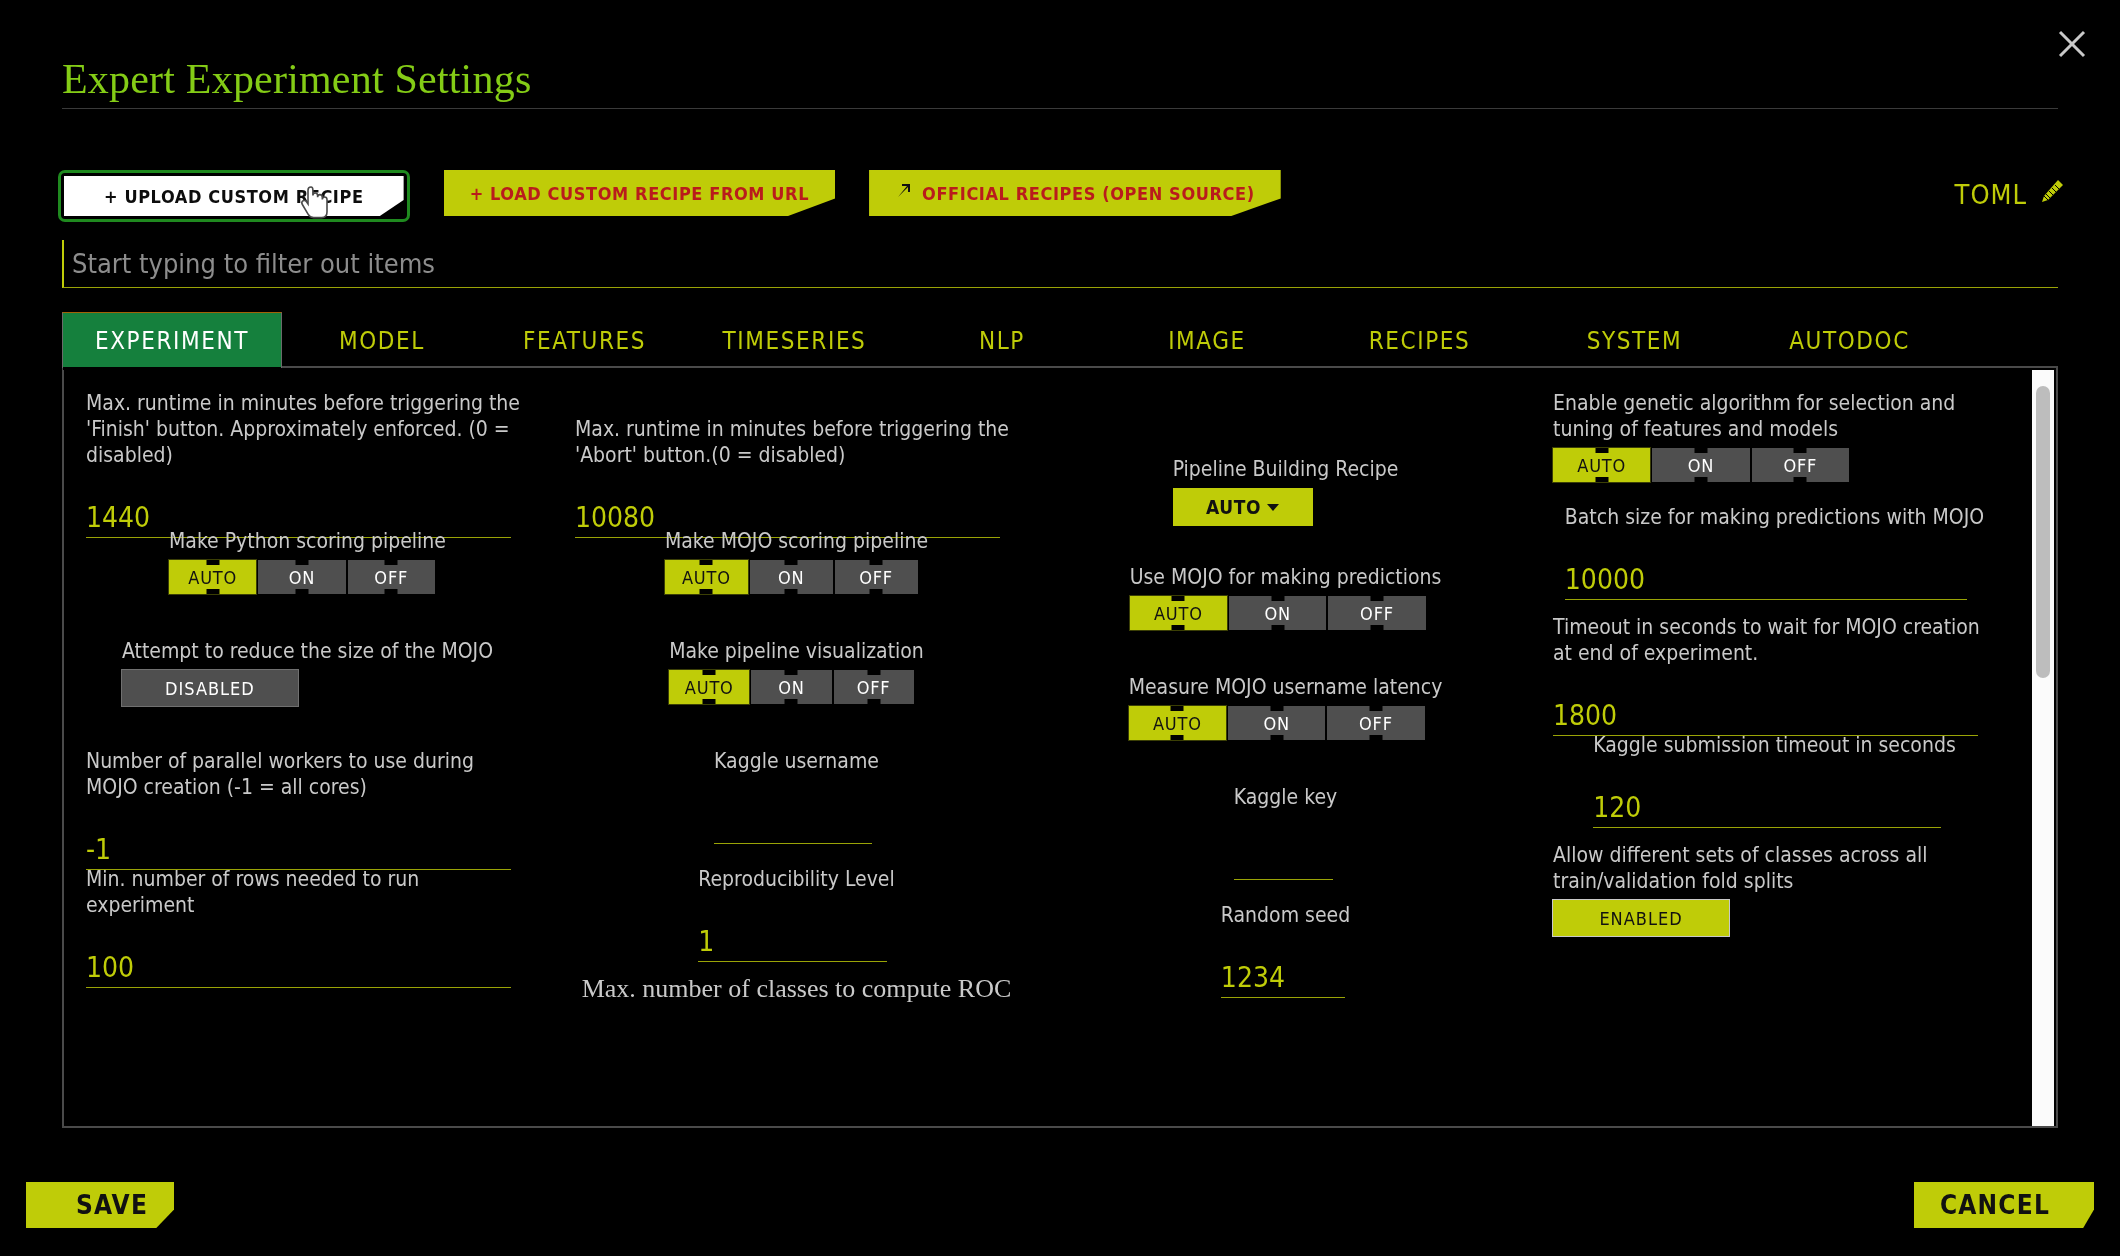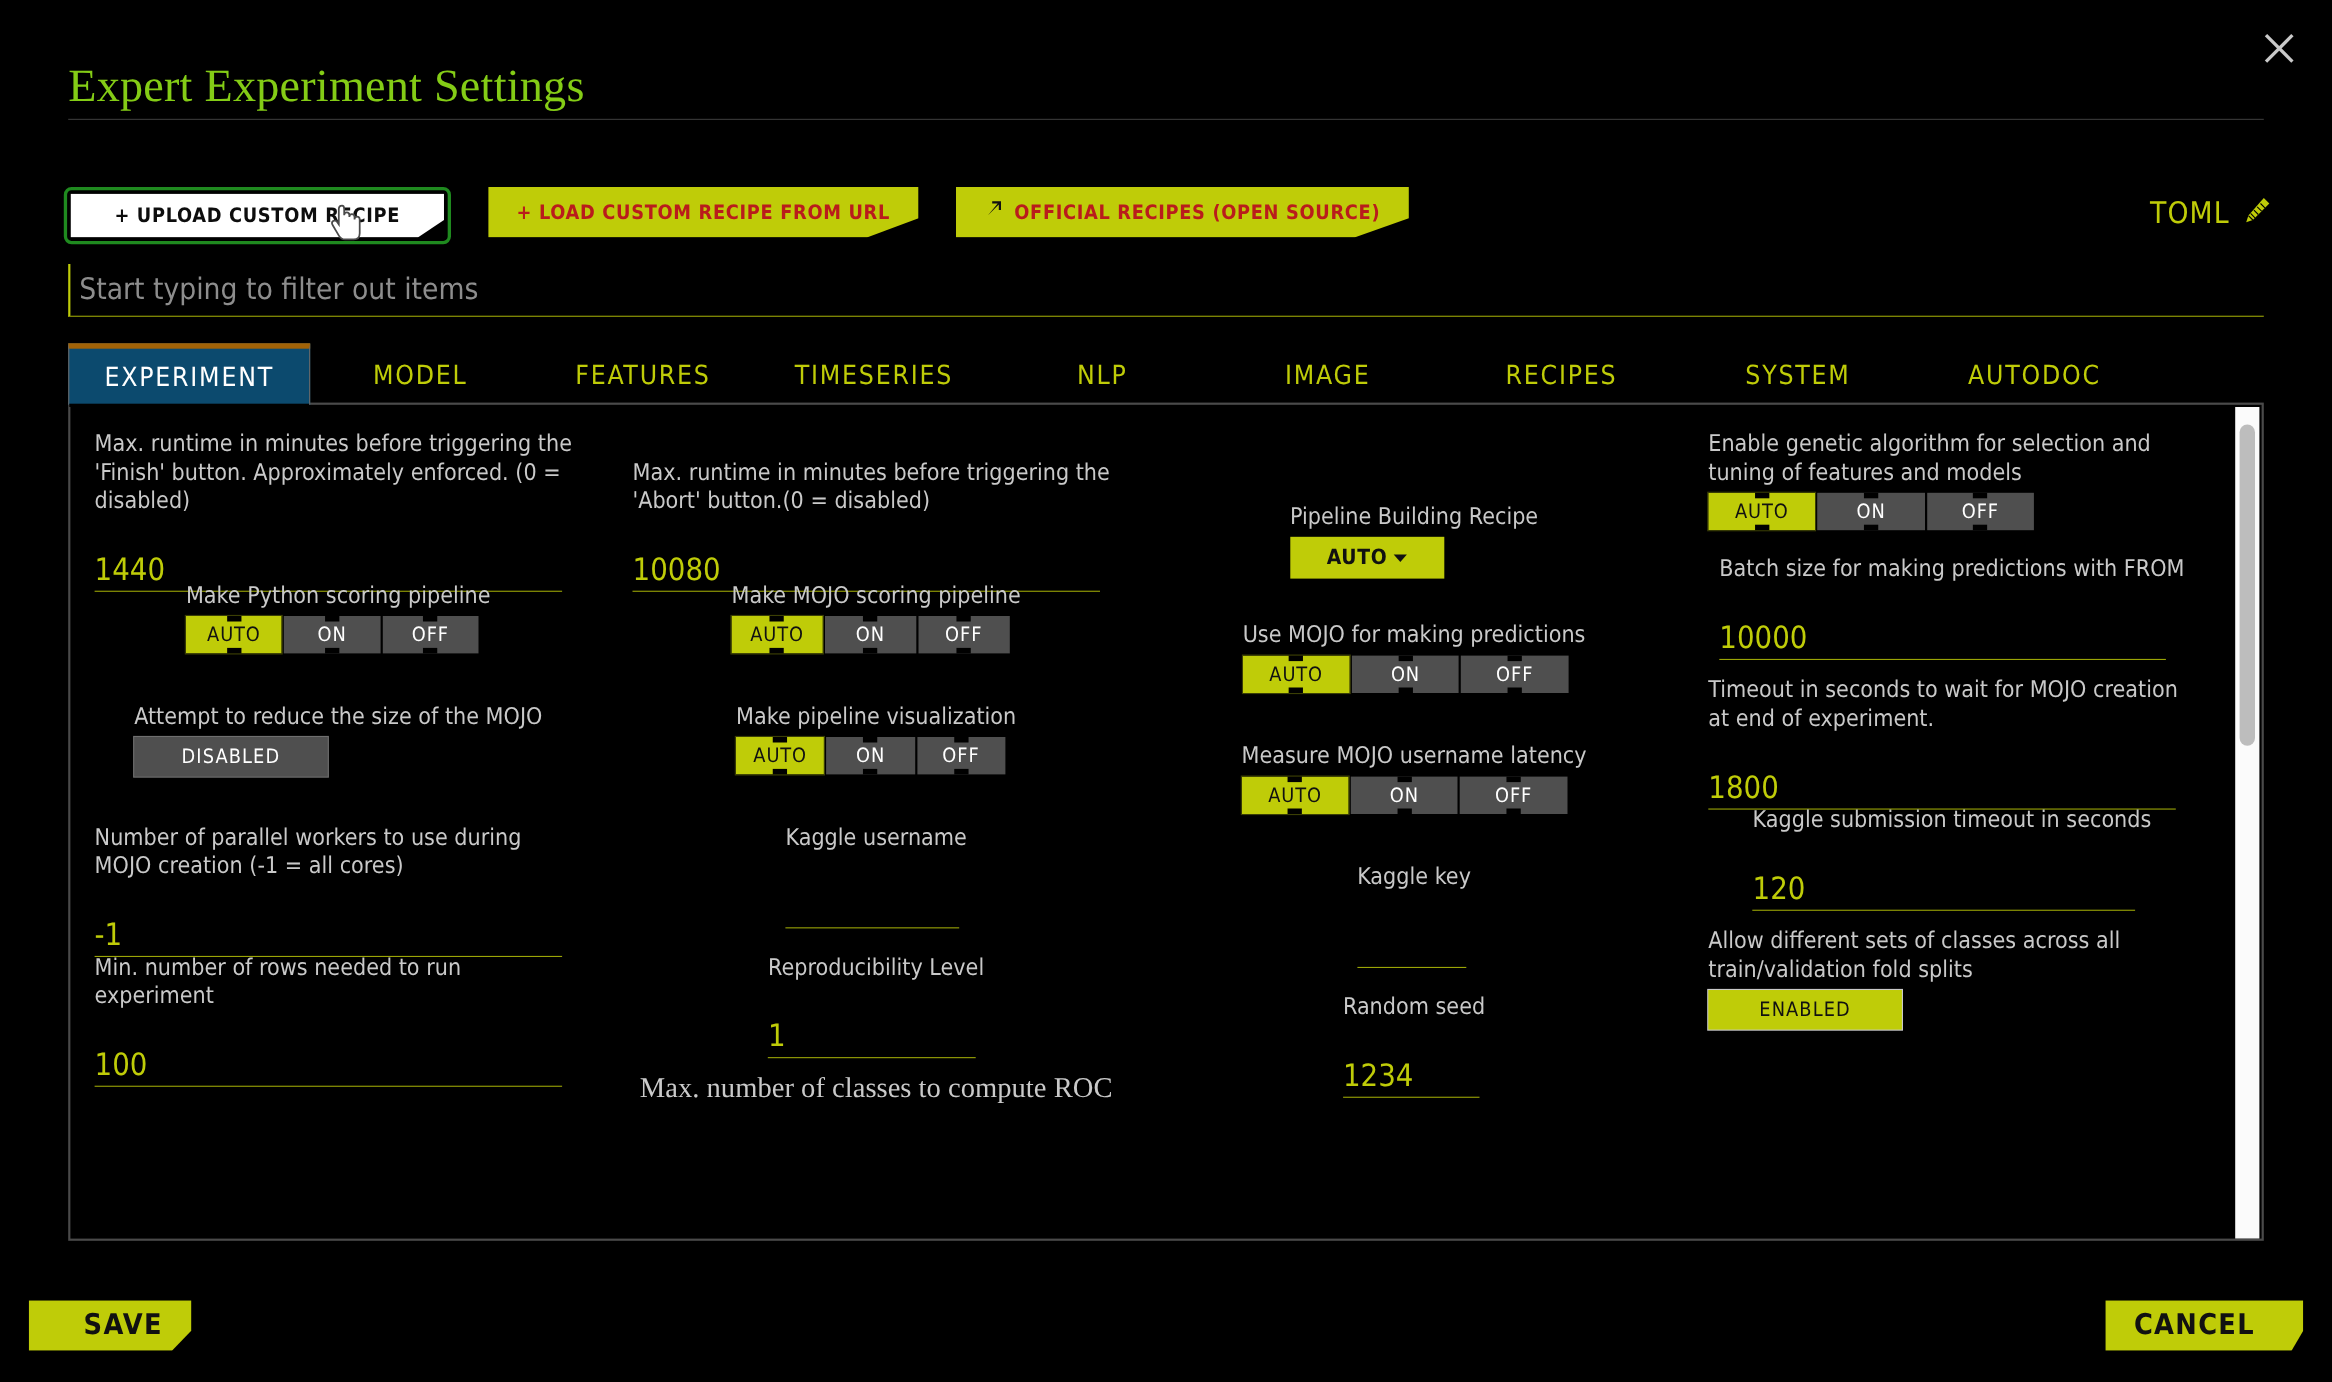--- a/index.html
+++ b/index.html
@@ -132,24 +132,24 @@
     font-stretch: condensed;
     cursor: pointer;
     white-space: nowrap;
     border-top: 1px solid transparent;
     border-left: 1px solid transparent;
     border-right: 1px solid transparent;
     position: relative;
   }
   .tab.active {
     color: #ffffff;
-    border-top: 5px solid #a16207;
+    border-top: 1px solid #a16207;
     border-left: 1px solid #6a6a6a;
     border-right: 1px solid #6a6a6a;
-    background: #0c4a6e;
+    background: #15803d;
     z-index: 3;
     align-items: center;
   }
   .tab.active::after {
     content: ""; position: absolute; left: 0; right: 0; bottom: -2px;
     height: 3px; background: #000;
   }
   .tab-t1 { flex: 0 0 220px; }
   .tab-t2 { flex: 0 0 200px; }
   .tab-t3 { flex: 0 0 205px; }
@@ -508,21 +508,21 @@
         <div class="field" style="height:104px">
           <div class="label">Enable genetic algorithm for selection and tuning of features and models</div>
           <div class="toggle">
             <div class="seg on">AUTO</div>
             <div class="seg">ON</div>
             <div class="seg">OFF</div>
           </div>
         </div>
 
         <div class="field" style="height:100px">
-          <div class="label">Batch size for making predictions with FROM</div>
+          <div class="label">Batch size for making predictions with MOJO</div>
           <div class="textfield">10000</div>
         </div>
 
         <div class="field" style="height:108px">
           <div class="label">Timeout in seconds to wait for MOJO creation at end of experiment.</div>
           <div class="textfield">1800</div>
         </div>
 
         <div class="field" style="height:100px">
           <div class="label">Kaggle submission timeout in seconds</div>

